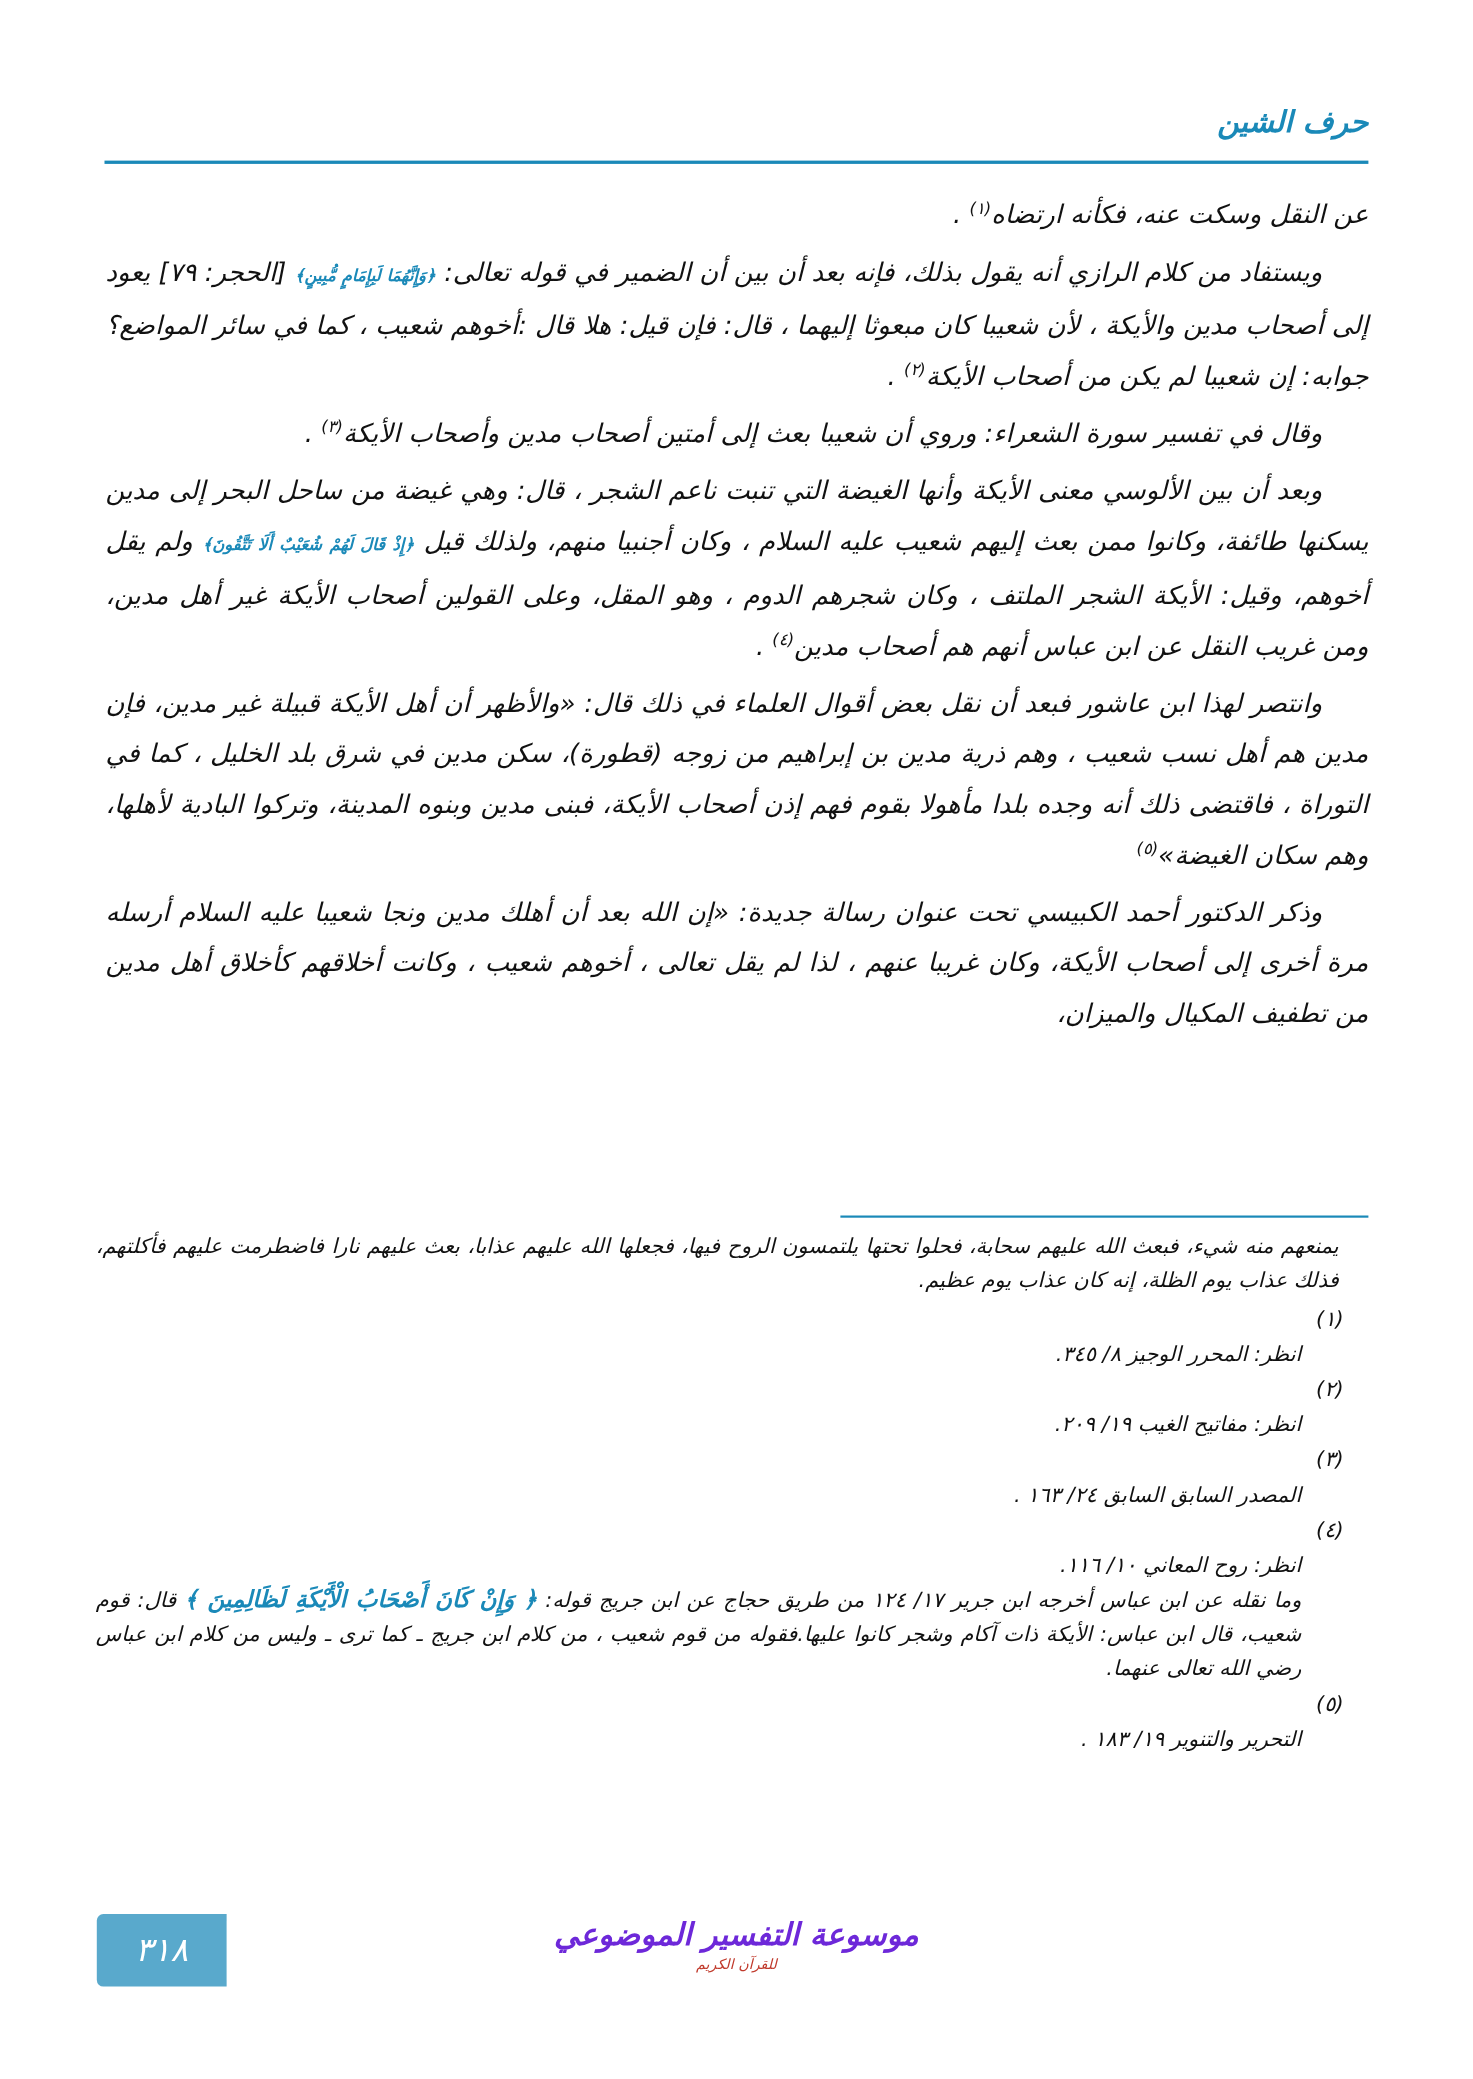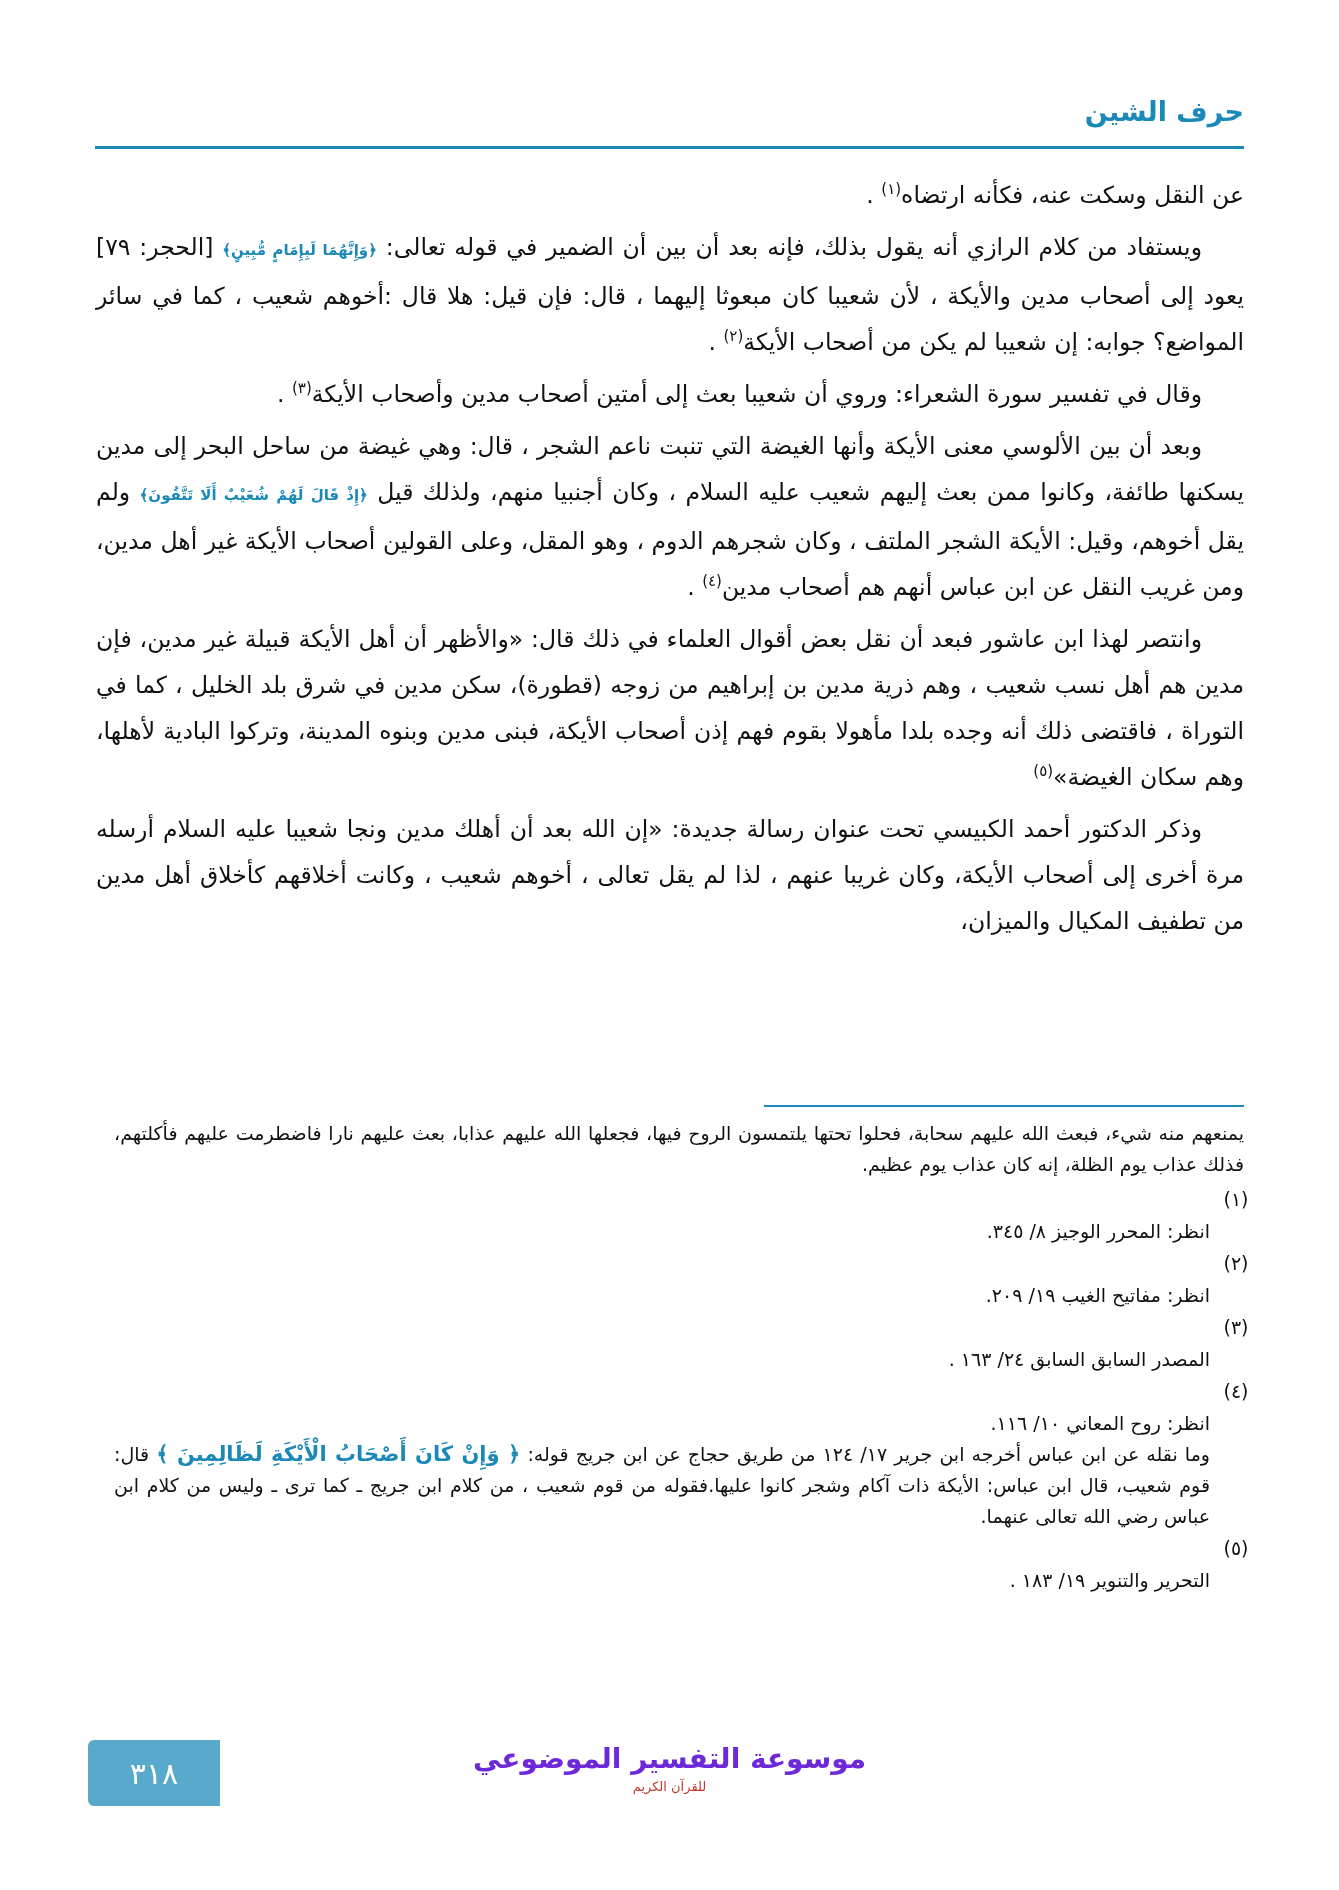--- a/index.html
+++ b/index.html
@@ -12,20 +12,21 @@
     height: 1890px;
     position: relative;
     font-family: "DejaVu Sans", "Liberation Sans", sans-serif;
     color: #000000;
     overflow: hidden;
   }
   .page {
     position: absolute;
     inset: 0;
     padding: 0;
+    font-style: italic;
   }
   
   .header {
     position: absolute;
     top: 96px;
     left: 95px;
     right: 95px;
     height: 58px;
   }
   .header-title {
@@ -80,21 +81,21 @@
     position: absolute;
     top: 1105px;
     right: 95px;
     width: 480px;
     height: 2px;
     background: #1a89b8;
   }
   .footnotes {
     position: absolute;
     top: 1118px;
-    right: 77px;
+    right: 104px;
     width: 1148px;
     direction: rtl;
     font-size: 19px;
     line-height: 31px;
     color: #111;
   }
   .fn-lead {
     text-align: justify;
     text-align-last: right;
     margin-bottom: 4px;
@@ -145,21 +146,21 @@
   .logo-sub {
     font-size: 13px;
     color: #c0392b;
     margin-top: 4px;
     direction: rtl;
   }
   .page-badge {
     position: absolute;
     left: 88px;
     top: 8px;
-    width: 132px;
+    width: 118px;
     height: 66px;
     background: #59a9cc;
     border-radius: 6px 0 0 6px;
     color: #ffffff;
     font-size: 30px;
     display: flex;
     align-items: center;
     justify-content: center;
     letter-spacing: 3px;
   }

